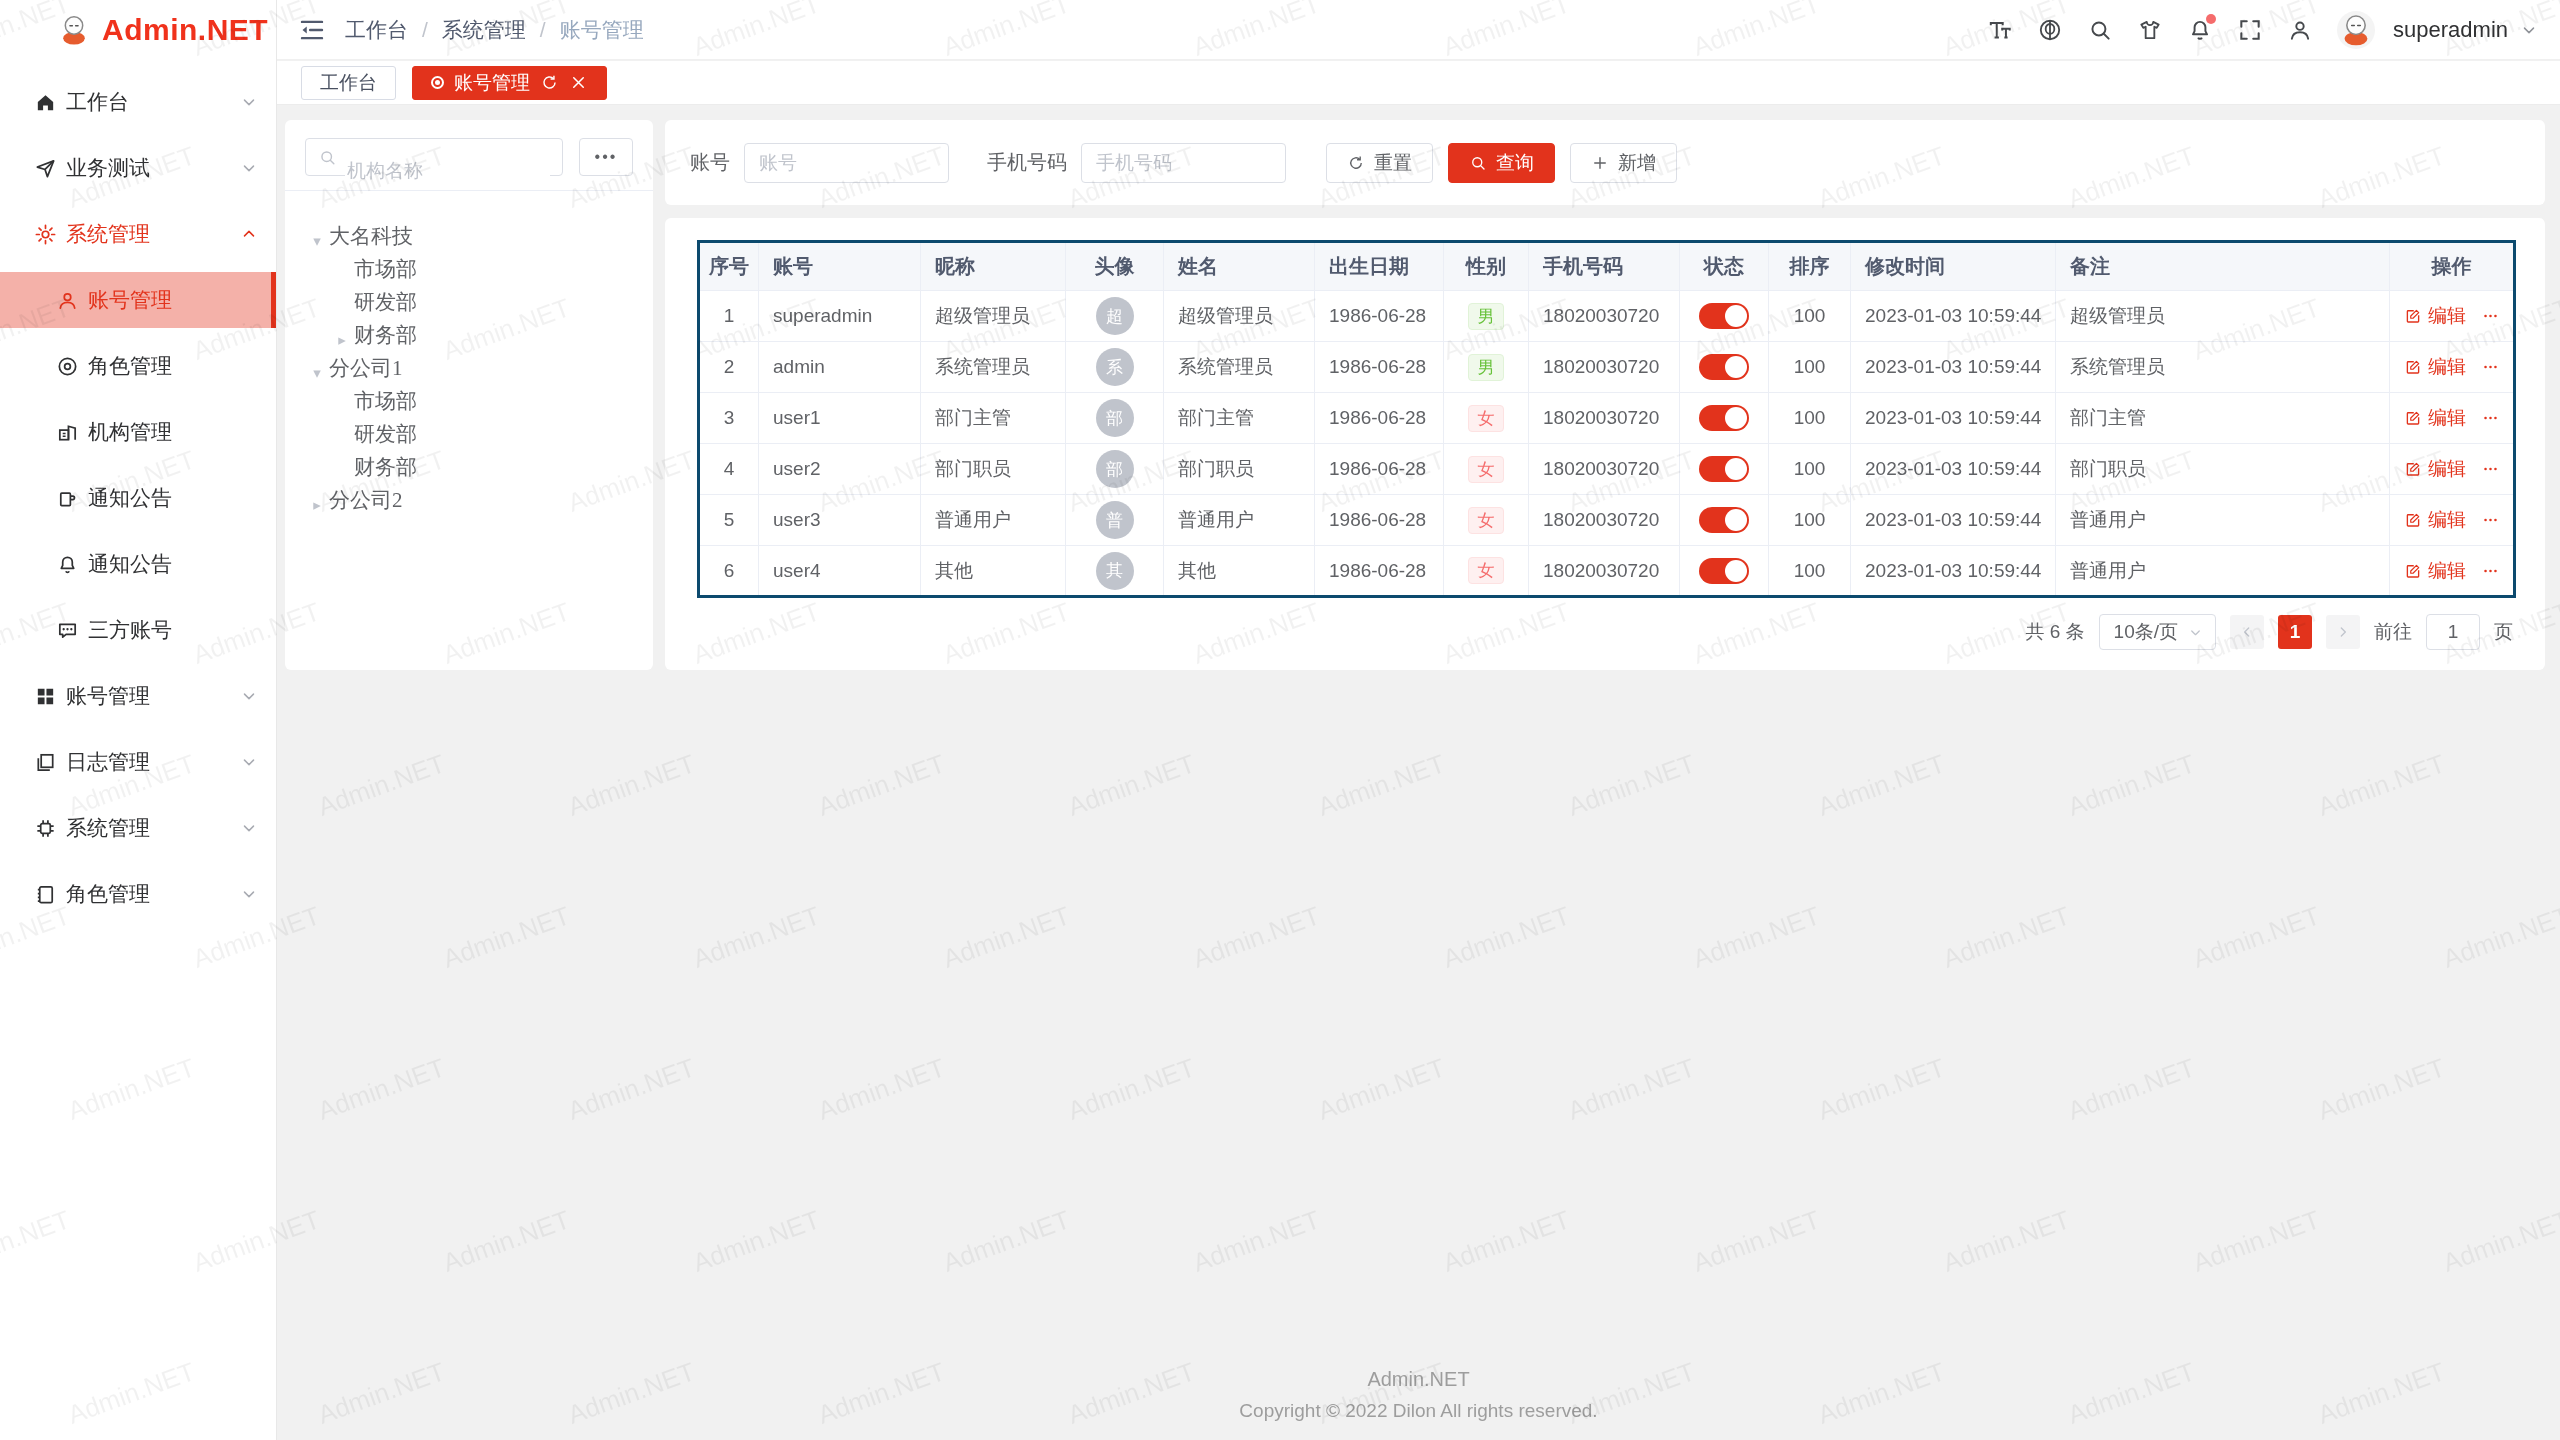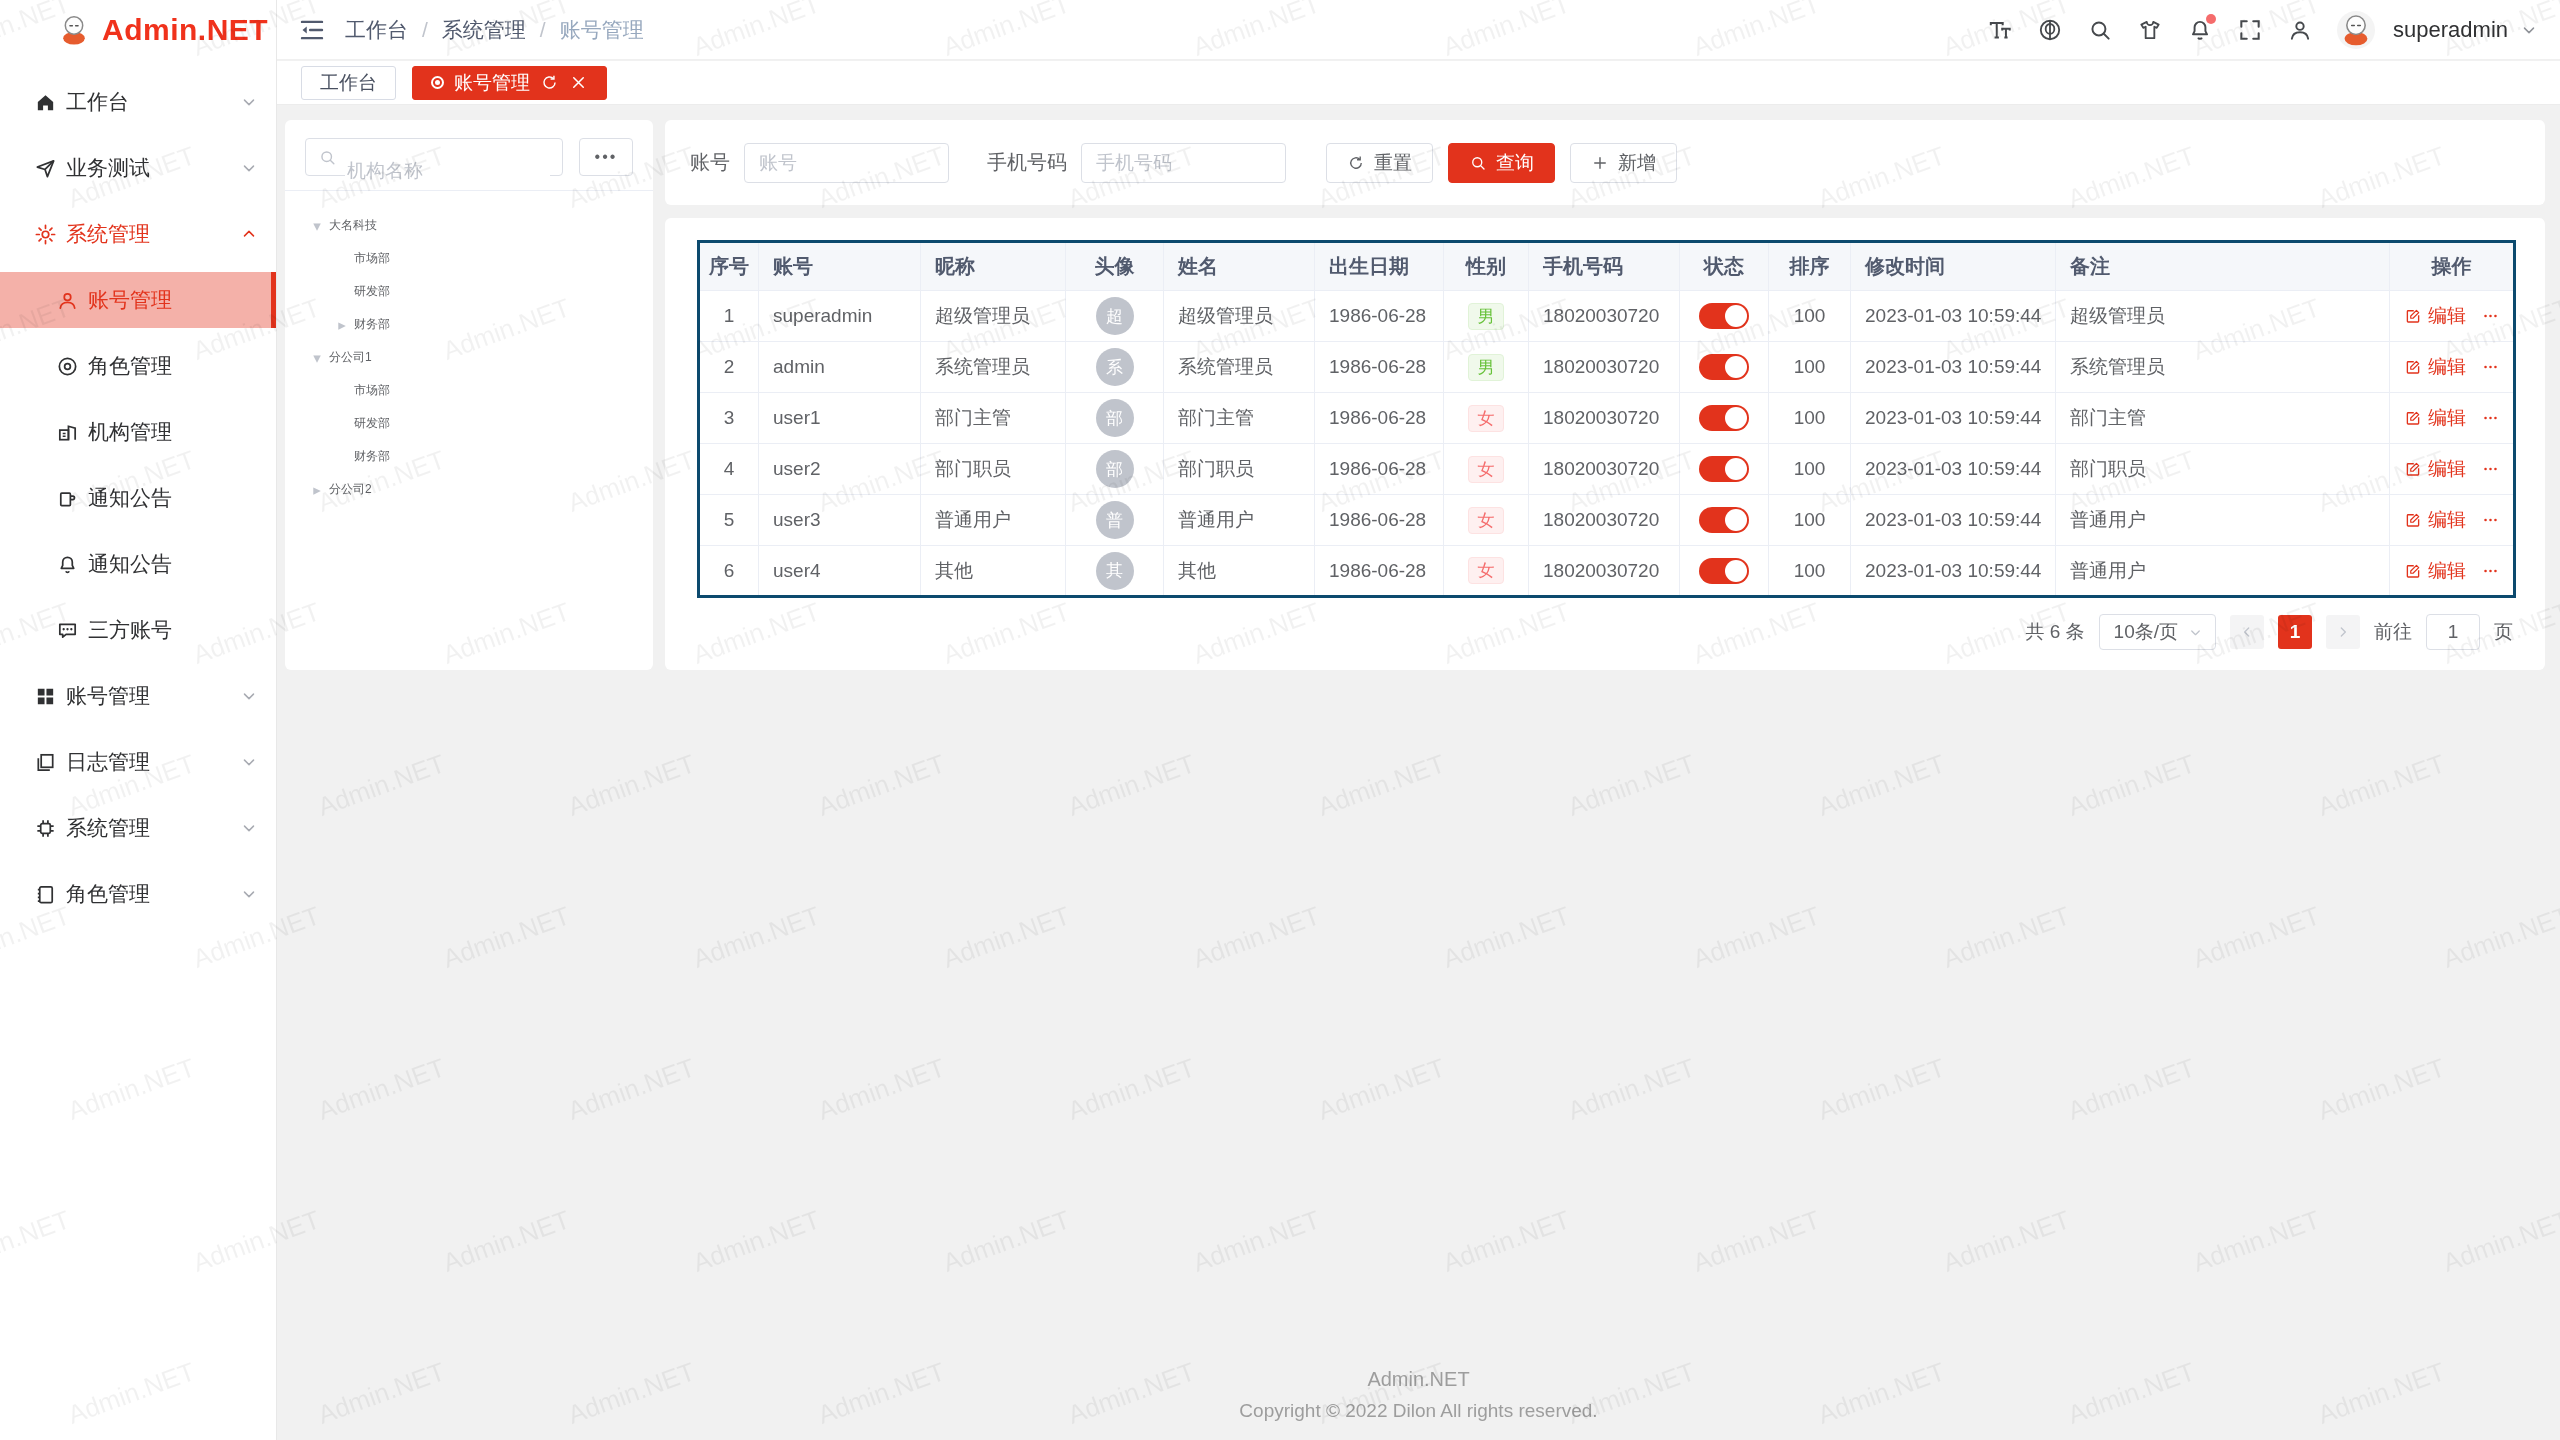--- a/index.html
+++ b/index.html
@@ -62,21 +62,21 @@
 
   
   .tree-search-row { display:flex; gap:16px; padding:18px 20px 14px; }
   .tree-input-wrap { flex:1; height:38px; border:1px solid #dcdfe6; border-radius:4px; display:flex; align-items:center; padding:0 12px; gap:8px; background:#fff; }
   .tree-input-wrap .s-ic { width:19px; height:19px; color:#c0c4cc; flex:none; }
   .tree-input-wrap input { border:none; outline:none; width:100%; font-size:19px; font-family:inherit; color:#ef4444;margin-top:28px; }
   .tree-input-wrap input::placeholder { color:#c0c4cc; }
   .more-btn { width:54px; height:38px; border:1px solid #dcdfe6; border-radius:4px; display:flex; align-items:center; justify-content:center; color:#606266; font-size:16px; letter-spacing:2px; cursor:pointer; background:#fff; }
   .tree-divider { border-top:1px solid #ebeef5; }
   .tree { padding:26px 8px 0 20px; }
-  .tree-node { height:33px; display:flex; align-items:flex-start; font-size:12px; color:#606266; cursor:pointer; }
+  .tree-node { height:33px; display:flex; align-items:flex-end; font-size:21px; color:#606266; cursor:pointer;font-family:Liberation Serif, serif; }
   .tree-node[data-indent="1"] { padding-left:25px; }
   .tn-caret { width:24px; flex:none; color:#c0c4cc; font-size:15px; text-align:center; }
   .tn-caret[data-caret="down"]::before { content:"▾"; }
   .tn-caret[data-caret="right"]::before { content:"▸"; }
   .tn-caret[data-caret="none"]::before { content:""; }
 
   
   .f-label { font-size:20px; color:#606266; white-space:nowrap; }
   .f-input { width:205px; height:40px; border:1px solid #dcdfe6; border-radius:4px; margin-left:14px; padding:0 14px; font-size:19px; font-family:inherit; color:#606266; outline:none; }
   .f-input::placeholder { color:#c0c4cc; }

